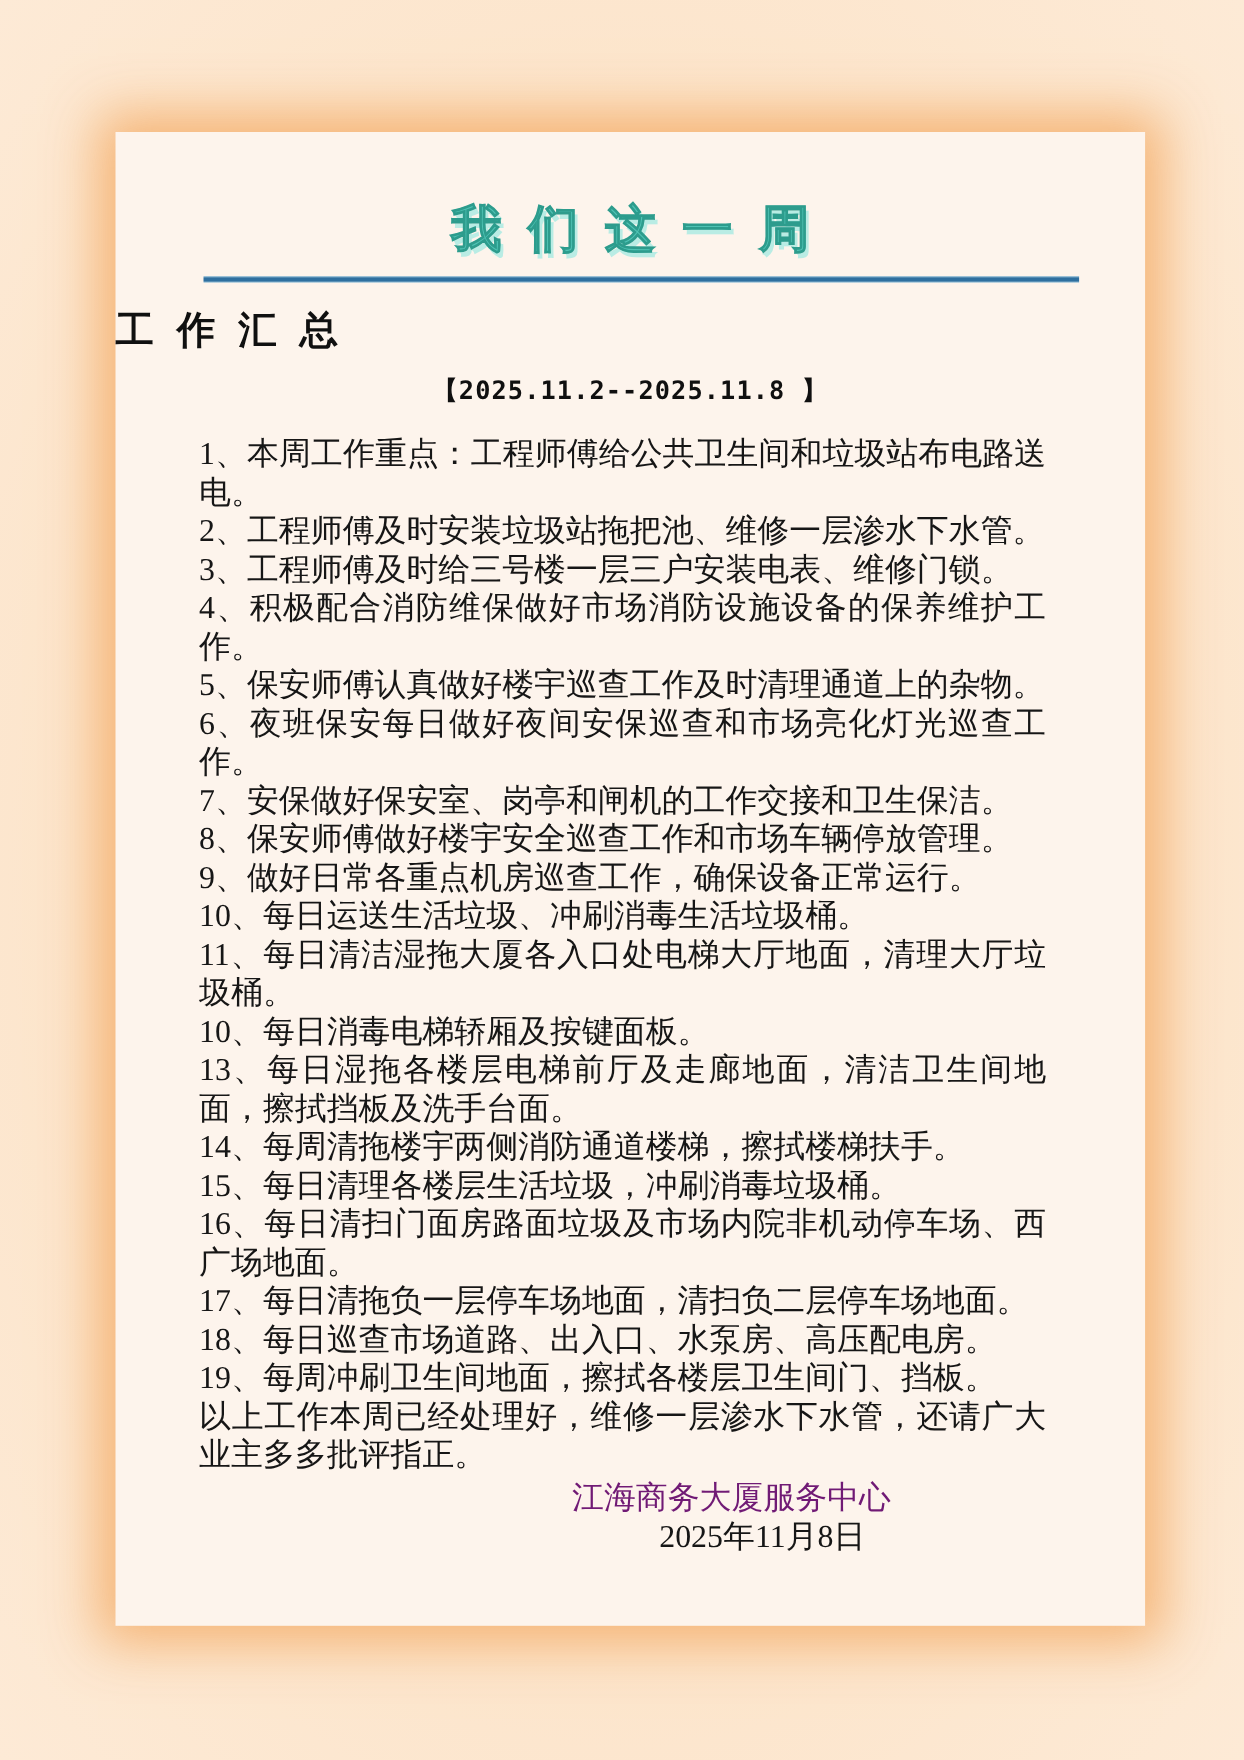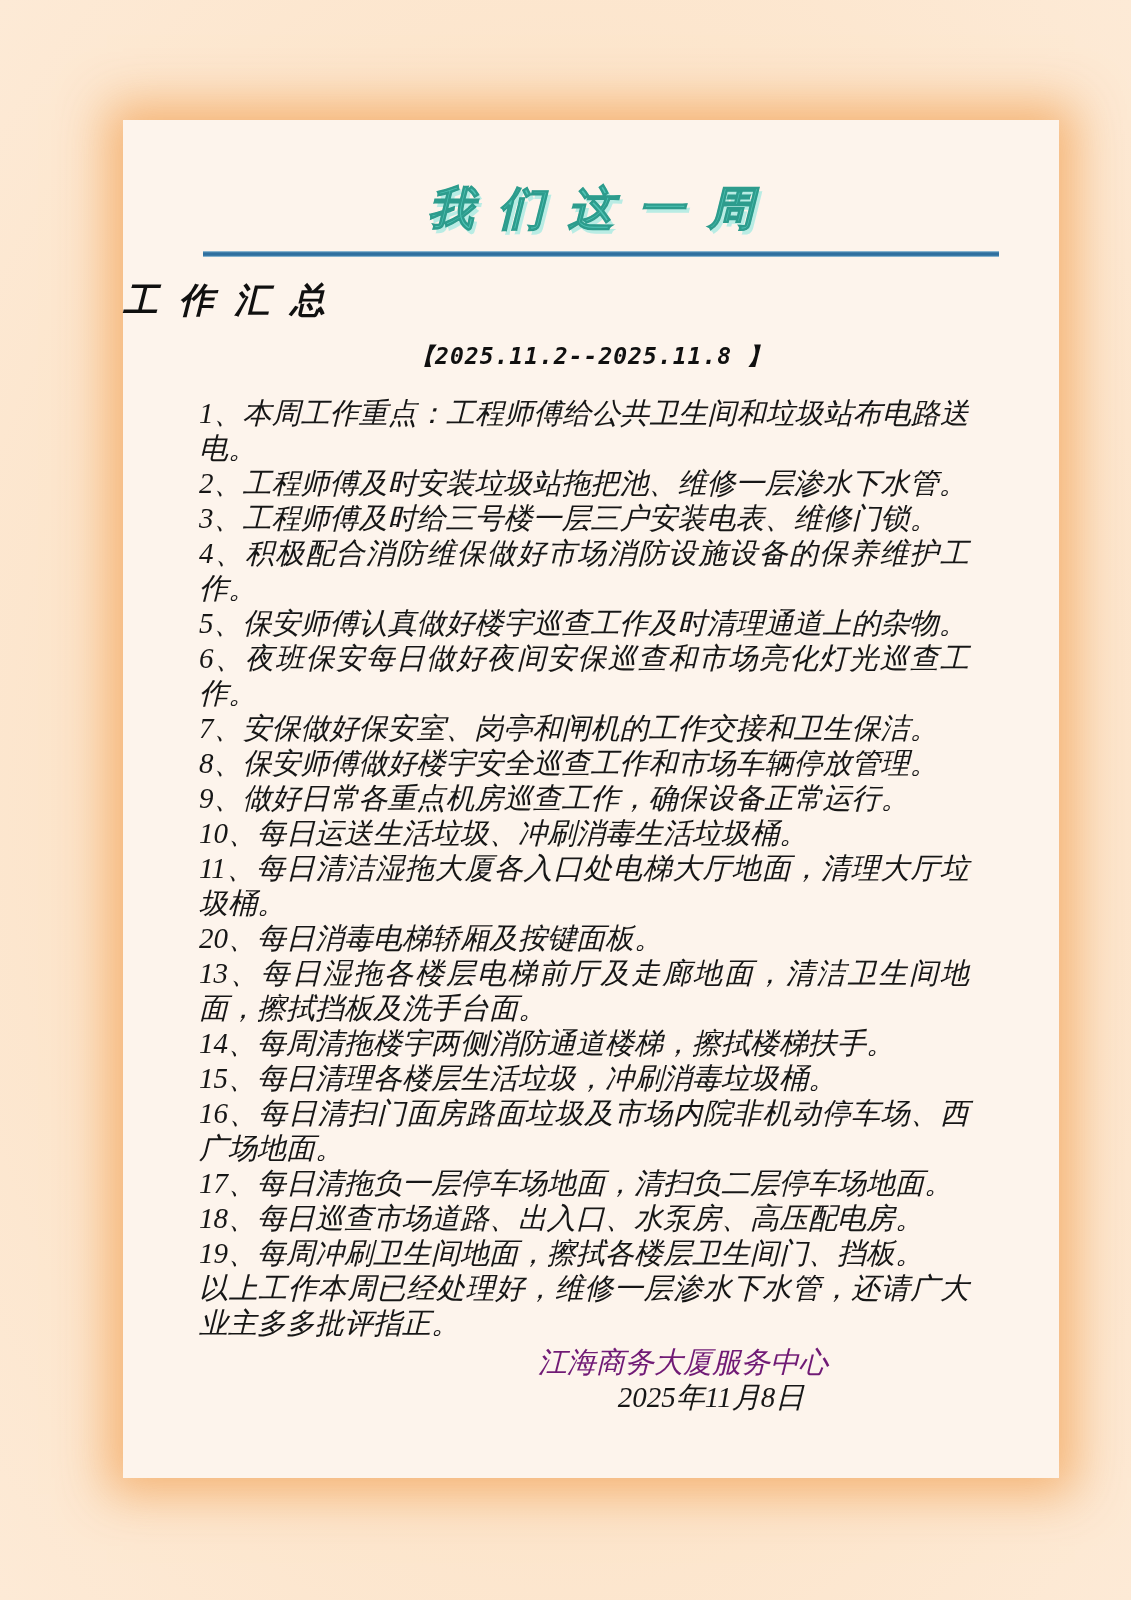--- a/index.html
+++ b/index.html
@@ -11,27 +11,26 @@
     font-family: "Liberation Serif", serif;
   }
   .canvas {
     position: relative;
     width: 1131px;
     height: 1600px;
     background: radial-gradient(ellipse at 50% 50%, #fbe0c2 0%, #fce4ca 55%, #fdead6 100%);
   }
   .paper {
     position: absolute;
-    left: 123px;
+    left: 105px;
     top: 120px;
     width: 936px;
     height: 1358px;
     background: #fdf4ec;
     box-shadow: 0 0 46px 16px rgba(243, 170, 100, 0.85);
-    font-style: italic;
   }
   .title {
     margin-top: 62px;
     text-align: center;
     font-family: "DejaVu Sans", sans-serif;
     font-size: 46px;
     line-height: 1.15;
     font-weight: bold;
     letter-spacing: 24px;
     padding-left: 24px; 
@@ -122,21 +121,21 @@
         <p>7、安保做好保安室、岗亭和闸机的工作交接和卫生保洁。</p>
 
         <p>8、保安师傅做好楼宇安全巡查工作和市场车辆停放管理。</p>
 
         <p>9、做好日常各重点机房巡查工作，确保设备正常运行。</p>
 
         <p>10、每日运送生活垃圾、冲刷消毒生活垃圾桶。</p>
 
         <p>11、每日清洁湿拖大厦各入口处电梯大厅地面，清理大厅垃圾桶。</p>
 
-        <p>20、每日消毒电梯轿厢及按键面板。</p>
+        <p>10、每日消毒电梯轿厢及按键面板。</p>
 
         <p>13、每日湿拖各楼层电梯前厅及走廊地面，清洁卫生间地面，擦拭挡板及洗手台面。</p>
 
         <p>14、每周清拖楼宇两侧消防通道楼梯，擦拭楼梯扶手。</p>
 
         <p>15、每日清理各楼层生活垃圾，冲刷消毒垃圾桶。</p>
 
         <p>16、每日清扫门面房路面垃圾及市场内院非机动停车场、西广场地面。</p>
 
         <p>17、每日清拖负一层停车场地面，清扫负二层停车场地面。</p>

